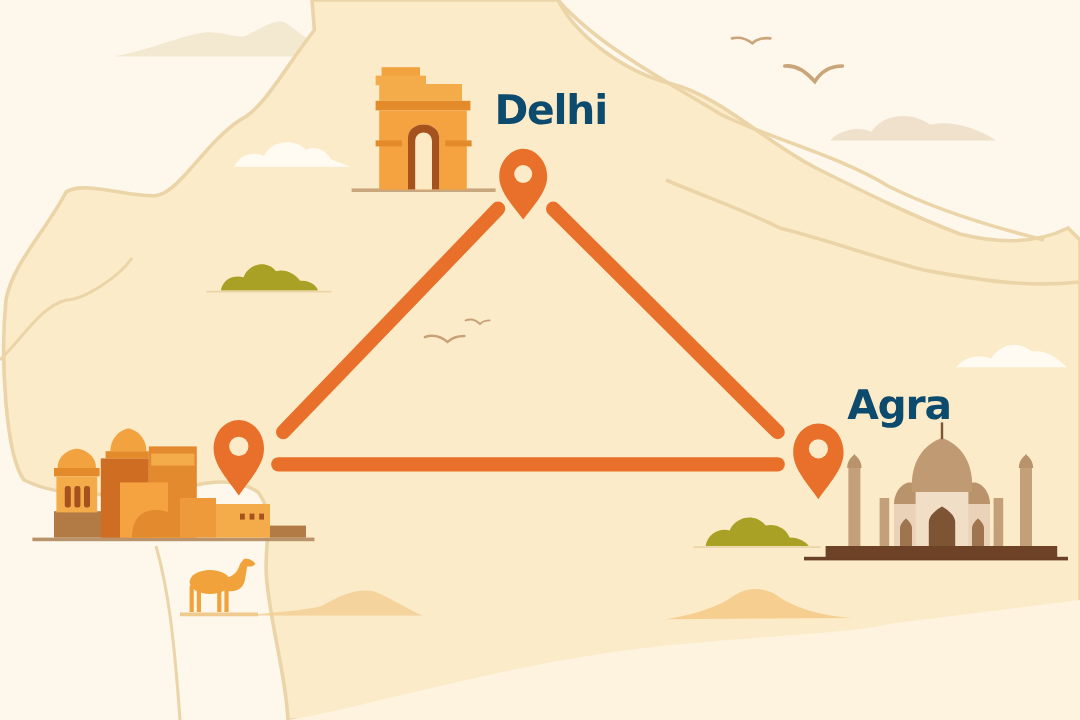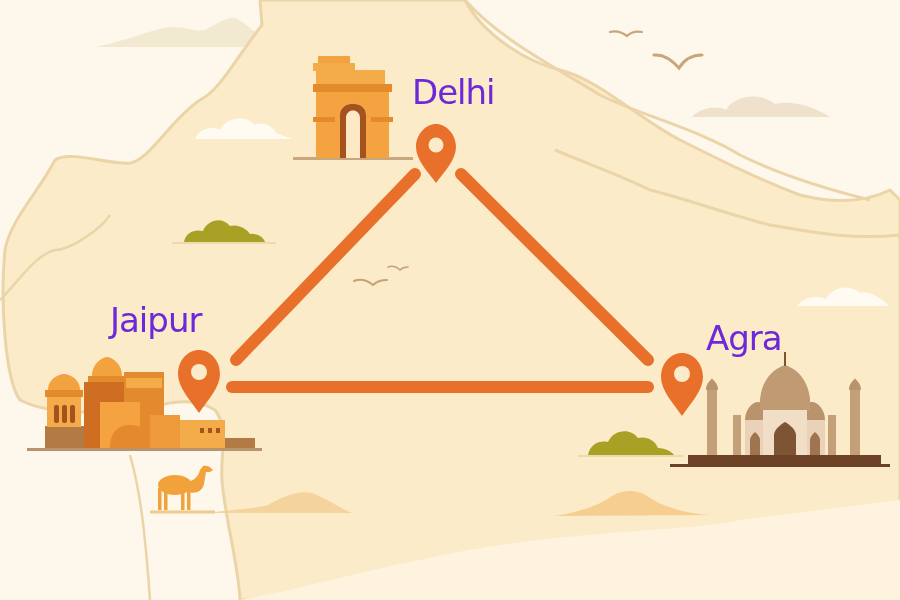--- a/index.html
+++ b/index.html
@@ -1,19 +1,19 @@
 <!DOCTYPE html>
 <html><head>
   <meta charset="utf-8">
   <style>
     html, body { margin:0; padding:0; }
     body { width:900px; height:600px; overflow:hidden; background:#FDF7EC; font-family:"DejaVu Sans", sans-serif; }
     #stage { position:relative; width:900px; height:600px; }
     svg#map { position:absolute; left:0; top:0; }
-    .city-label { position:absolute; font-family:"DejaVu Sans", sans-serif; font-weight:normal; color:#6d28d9; letter-spacing:-1px; cursor:pointer; }
+    .city-label { position:absolute; font-family:"DejaVu Sans", sans-serif; font-weight:bold; color:#0c4a6e; letter-spacing:-1px; cursor:pointer; }
   </style>
 </head>
 <body>
 
 <div id="stage">
   <svg id="map" width="900" height="600" viewBox="0 0 900 600">
 
     <rect x="0" y="0" width="900" height="600" fill="#FDF7EC"></rect>
 
     <path d="M95,47 C130,40 150,30 170,27 C185,26 195,32 205,30 C220,22 228,17 235,18 C245,22 250,30 262,35 C275,40 295,45 305,47 Z" fill="#F3E8D0"></path>
@@ -138,15 +138,14 @@
       <path d="M0,36 C-8,24 -21,11 -21,-3 C-21,-17 -11,-27 0,-27 C11,-27 21,-17 21,-3 C21,11 8,24 0,36 Z" fill="#E8702A"></path>
       <circle cx="0" cy="-5" r="8" fill="#FCEBC8"></circle>
     </g>
     <g transform="translate(682,380)">
       <path d="M0,36 C-8,24 -21,11 -21,-3 C-21,-17 -11,-27 0,-27 C11,-27 21,-17 21,-3 C21,11 8,24 0,36 Z" fill="#E8702A"></path>
       <circle cx="0" cy="-6" r="8" fill="#FCEBC8"></circle>
     </g>
   </svg>
 
   <div class="city-label" style="left:412px; top:72px; font-size:34px;">Delhi</div>
-  <div class="city-label" style="left:110px; top:300px; font-size:34px;">Jaipur</div>
   <div class="city-label" style="left:706px; top:318px; font-size:34px;">Agra</div>
 </div>
 
 </body></html>

